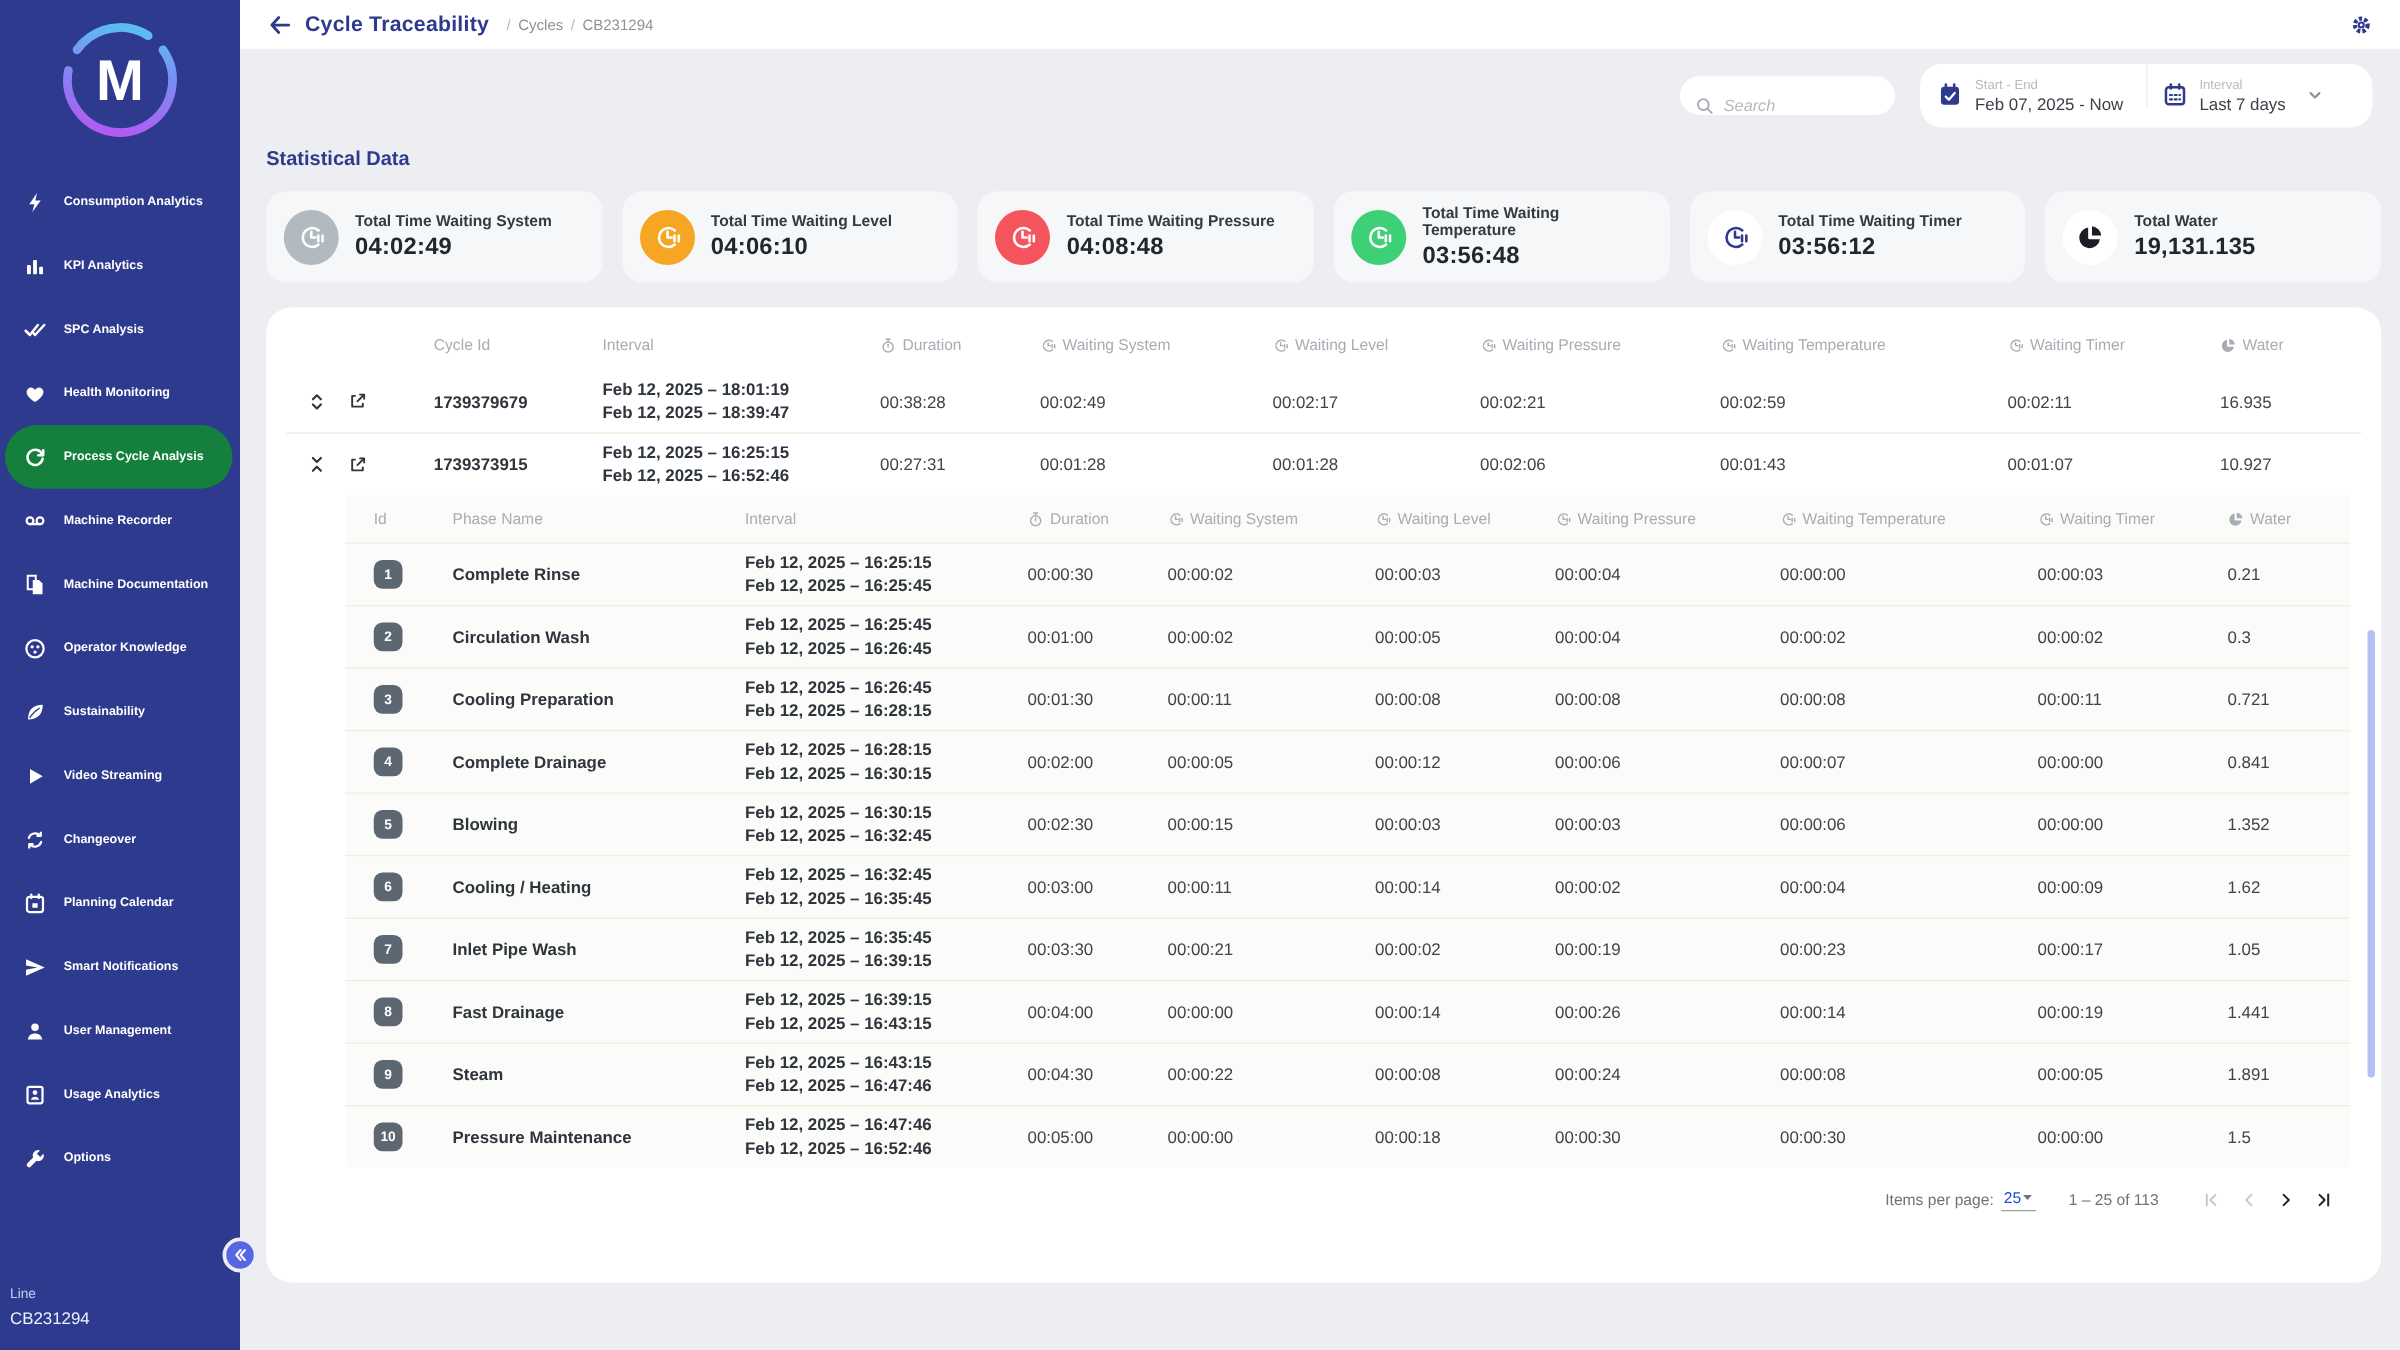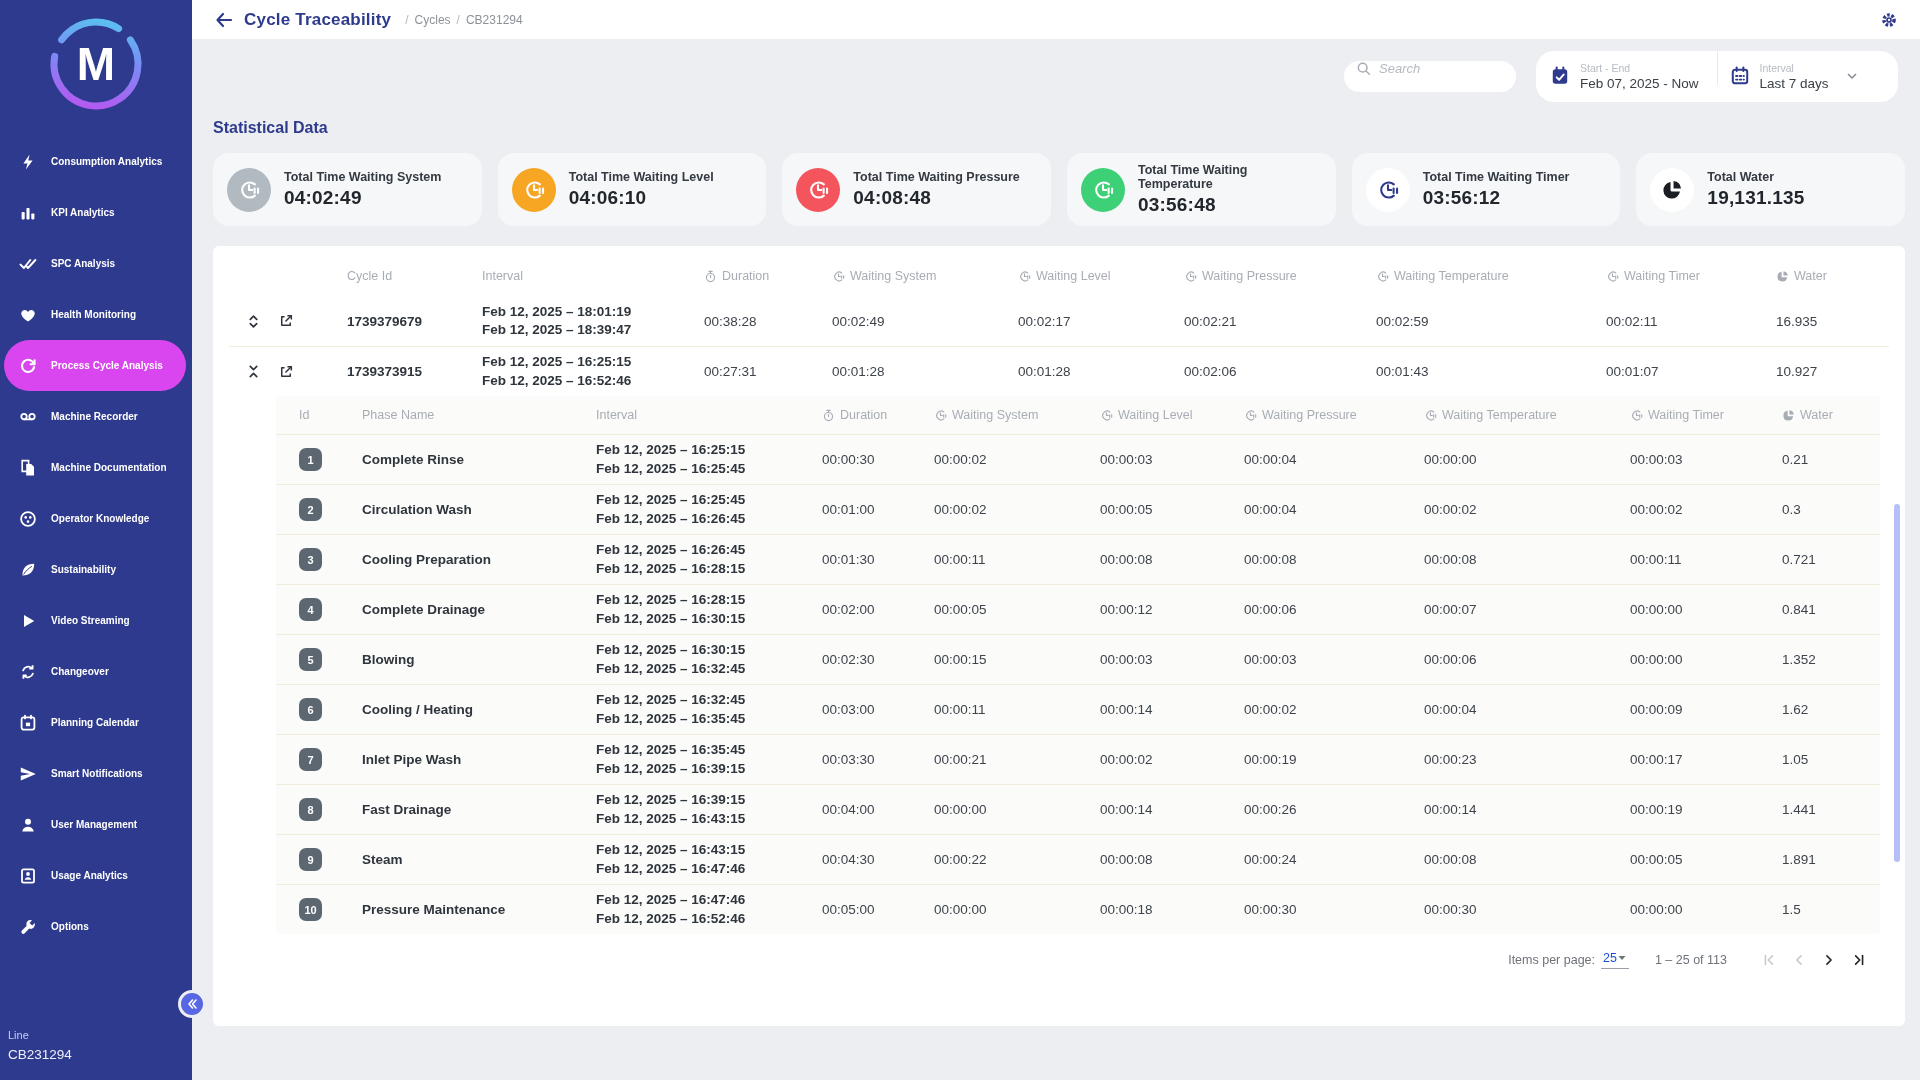--- a/index.html
+++ b/index.html
@@ -7,58 +7,58 @@
   body{font-family:"Liberation Sans",sans-serif;background:#edeef1;color:#3a4047;font-size:13px}
   .app{display:flex;width:1920px;height:1080px}
 
   
   .sidebar{position:relative;width:192px;height:1080px;background:#2e3a8d;flex:0 0 192px;color:#fff}
   .logo{display:flex;justify-content:center;padding-top:14px}
   .nav{margin-top:22px}
   .nav-item{display:flex;align-items:center;gap:13px;height:51px;padding:0 10px 0 18px;cursor:pointer}
   .nav-item .nico{width:20px;flex:0 0 20px;display:flex;align-items:center;justify-content:center}
   .nav-item .nlabel{font-weight:bold;font-size:10px;line-height:1.18;color:#fff}
-  .nav-item.active{background:#d946ef;border-radius:26px;margin:0 6px 0 4px;padding-left:14px}
+  .nav-item.active{background:#15803d;border-radius:26px;margin:0 6px 0 4px;padding-left:14px}
   .side-bottom{position:absolute;left:8px;bottom:18px}
   .line-label{font-size:11px;color:#c7cdf0;margin-bottom:6px}
   .line-value{font-size:13.5px;color:#eef0fb}
   .collapse-btn{position:absolute;right:-14px;bottom:62px;width:28px;height:28px;border-radius:50%;
     background:#5767e4;border:3px solid #eceef5;display:flex;align-items:center;justify-content:center;cursor:pointer}
 
   
   .main{flex:1;display:flex;flex-direction:column;min-width:0}
   .topbar{height:39px;background:#fff;display:flex;align-items:center;padding:0 22px;gap:10px;flex-shrink:0}
   .back{display:flex;align-items:center;cursor:pointer}
   .page-title{font-size:17px;font-weight:bold;color:#2e3a8d;letter-spacing:.2px}
   .crumbs{display:flex;align-items:center;gap:6px;color:#8d9298;font-size:12px;margin-left:4px}
   .crumbs .sep{color:#b3b8bd}
   .gear{margin-left:auto;cursor:pointer;color:#2e3a8d;display:flex}
 
   .content{flex:1;padding:8px 15px 0 14px;overflow:hidden}
   .controls{display:flex;justify-content:flex-end;align-items:center;gap:20px;height:58px;padding-right:7px}
-  .search-pill{display:flex;align-items:flex-start;gap:8px;background:#fff;border-radius:16px;height:31px;width:172px;padding:0 12px;color:#a9aeb5}
+  .search-pill{display:flex;align-items:flex-end;gap:8px;background:#fff;border-radius:16px;height:31px;width:172px;padding:0 12px;color:#a9aeb5}
   .search-pill input{border:0;outline:0;width:120px;font-size:13px;font-style:italic;color:#6d7278;background:transparent;font-family:"Liberation Sans",sans-serif}
   .search-pill input::placeholder{color:#b4b9c0;font-style:italic}
   .range-card{display:flex;background:#fff;border-radius:18px;height:51px;width:362px;padding:0 14px}
   .range-sec{display:flex;align-items:center;gap:10px;flex:1;min-width:0}
   .range-ico{color:#2e3a8d;display:flex}
   .range-txt .lab{font-size:10.5px;color:#b6bbc2;margin-bottom:2px}
   .range-txt .val{font-size:13.5px;color:#3a4047}
   .range-div{width:1px;height:34px;background:#e8eaee;margin:0 12px}
   .chev{color:#8d9298;display:flex;margin-left:6px}
 
   .section-title{font-size:16px;font-weight:bold;color:#2e3a8d;margin:14px 0 0 7px}
   .stat-row{display:flex;gap:16px;margin:16px 0 0 7px}
   .stat-card{flex:1;background:#f6f7f8;border-radius:16px;height:73px;display:flex;align-items:center;gap:13px;padding:0 14px}
   .stat-ico{width:44px;height:44px;border-radius:50%;display:flex;align-items:center;justify-content:center;flex:0 0 44px}
   .stat-label{font-size:12.5px;font-weight:bold;color:#343a41;margin-bottom:3px}
   .stat-value{font-size:19px;font-weight:bold;color:#22272d;letter-spacing:.2px}
 
   
-  .table-card{position:relative;background:#fff;border-radius:6px;margin:20px 0 0 7px;height:780px;padding:10px 16px 0}
+  .table-card{position:relative;background:#fff;border-radius:20px;margin:20px 0 0 7px;height:780px;padding:10px 16px 0}
   .ogrid{display:grid;grid-template-columns:118px 135px 222px 128px 186px 166px 192px 230px 170px 1fr;align-items:center}
   .igrid{display:grid;grid-template-columns:86px 234px 226px 112px 166px 144px 180px 206px 152px 1fr;align-items:center}
   .thead{color:#a8adb4;font-size:12.5px;height:40px}
   .thead .hcell{display:flex;align-items:center;gap:5px}
   .thead .hico{display:flex;color:#a8adb4}
   .orow{height:50px;border-top:1px solid #f2ecda}
   .orow:first-of-type{border-top:0}
   .cellb{font-weight:bold;color:#2f353c;font-size:13.5px}
   .cell{color:#3e444b;font-size:13.5px}
   .ivl div{line-height:1.35}

